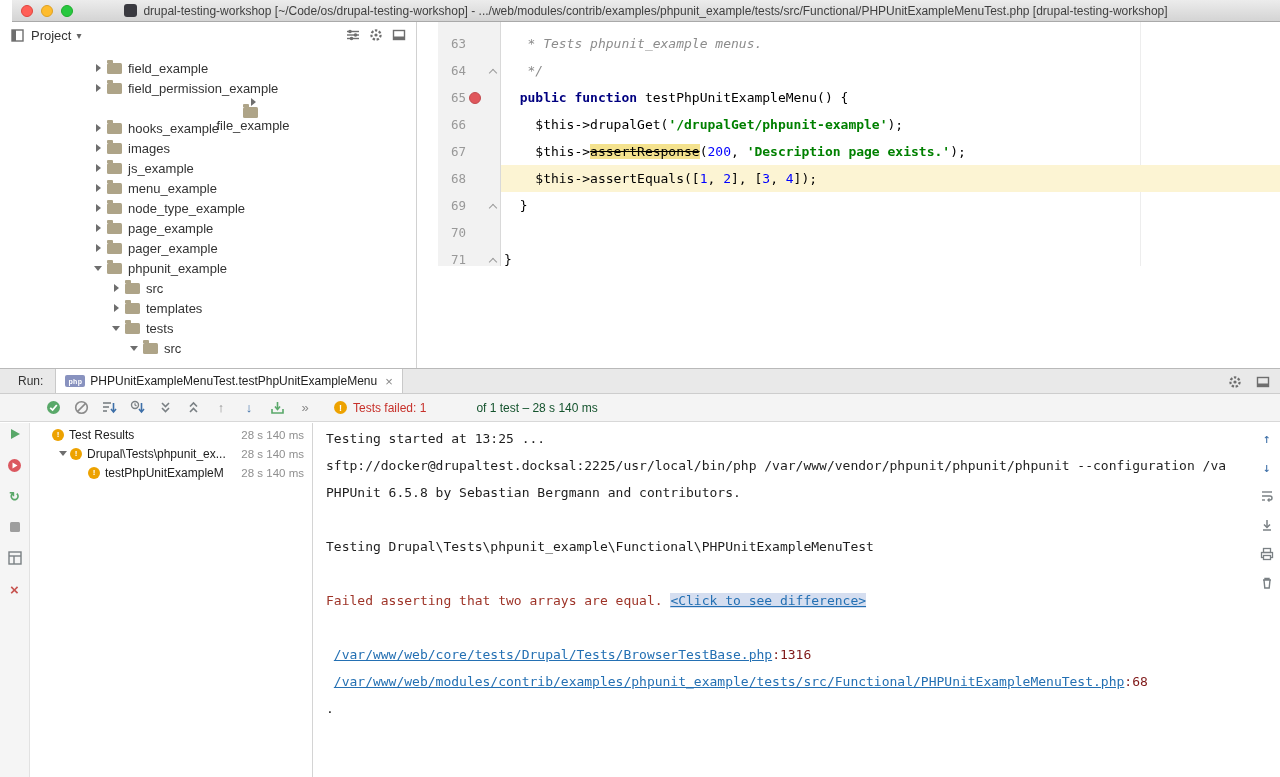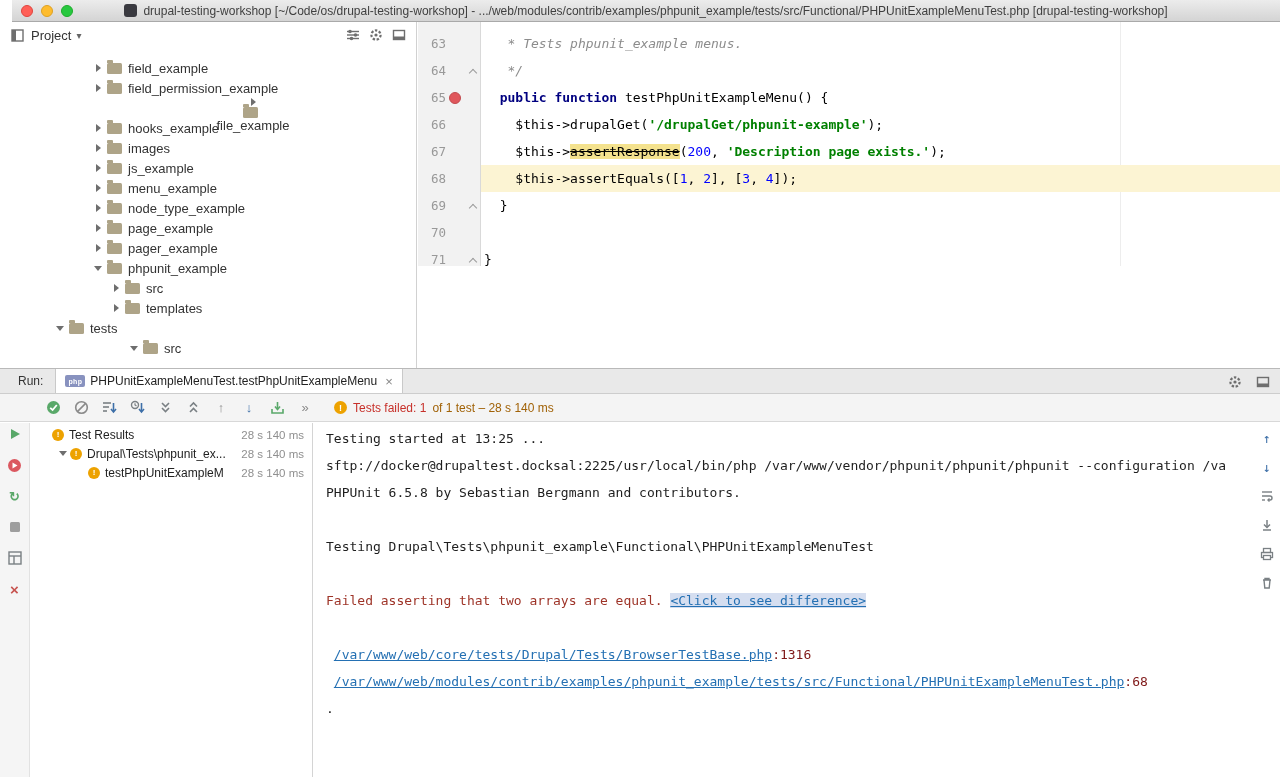--- a/index.html
+++ b/index.html
@@ -30,21 +30,21 @@
   .tree-row{display:flex;align-items:center;height:20px;white-space:nowrap;}
   .chev-slot{width:16px;display:inline-flex;justify-content:center;align-items:center;flex:none;}
   .chev{display:block;width:0;height:0;}
   .chev.r{border-left:5px solid #6e6e6e;border-top:4px solid transparent;border-bottom:4px solid transparent;}
   .chev.d{border-top:5px solid #6e6e6e;border-left:4px solid transparent;border-right:4px solid transparent;}
   .folder{width:15px;height:11px;background:#aea488;border-radius:1.5px;position:relative;flex:none;margin:1px 6px 0 1px;}
   .folder::before{content:"";position:absolute;top:-3px;left:0;width:6px;height:3px;background:#aea488;border-radius:1px 1px 0 0;}
   .tree-label{font-size:13px;color:#333;}
 
   
-  .editor{position:absolute;top:22px;left:418px;right:0;height:244px;background:#fff;overflow:hidden;}
+  .editor{position:absolute;top:22px;left:438px;right:0;height:244px;background:#fff;overflow:hidden;}
   .gutter-bg{position:absolute;left:0;top:0;bottom:0;width:63px;background:#f2f2f2;border-right:1px solid #d9d9d9;}
   .margin-guide{position:absolute;left:702px;top:0;bottom:0;width:1px;background:#ededed;}
   .ed-rows{position:absolute;top:8px;left:0;right:0;}
   .ed-row{display:flex;height:27px;align-items:stretch;font-family:"DejaVu Sans Mono",monospace;font-size:13px;}
   .ed-num{width:28px;text-align:right;color:#999;font-size:12.5px;flex:none;line-height:27px;}
   .ed-marker{width:18px;flex:none;display:flex;justify-content:center;align-items:center;}
   .ed-fold{width:17px;flex:none;display:flex;justify-content:center;align-items:center;}
   .ed-code{flex:1;display:flex;align-items:center;padding-left:3px;white-space:pre;}
   .ed-code.hl{background:#fcf4d3;}
   .run-fail-dot{width:12px;height:12px;border-radius:50%;background:#e0575c;border:1px solid #c24b4f;display:block;}
@@ -68,21 +68,21 @@
   .tab-close{color:#878787;font-size:13px;margin-left:3px;}
   .strip-right{position:absolute;right:8px;top:0;height:25px;display:flex;gap:10px;align-items:center;}
   .toolbar{height:28px;background:#f4f4f4;border-bottom:1px solid #d8d8d8;display:flex;align-items:center;padding-left:44px;gap:10px;}
   .glyph{font-size:13px;line-height:1;}
   .g-gray{color:#8a8a8a;} .g-blue{color:#3d6fa8;} .g-green{color:#59a869;font-weight:bold;} .g-red{color:#c75450;font-weight:bold;font-size:15px;}
   .status{display:flex;align-items:center;gap:6px;margin-left:10px;font-size:12px;white-space:nowrap;}
   .warn-ball{width:13px;height:13px;border-radius:50%;background:#eda200;color:#fff;font-size:9px;font-weight:bold;
     display:inline-flex;align-items:center;justify-content:center;flex:none;}
   .warn-ball.sm{width:12px;height:12px;font-size:8px;}
   .status-failed{color:#c7302a;}
-  .status-rest{color:#a16207;}
+  .status-rest{color:#14532d;margin-left:44px;}
   .run-content{position:absolute;top:54px;left:0;right:0;bottom:0;display:flex;}
   .run-strip{width:30px;background:#f5f5f5;border-right:1px solid #e2e2e2;display:flex;flex-direction:column;
     align-items:center;padding-top:2px;gap:13px;flex:none;}
   .test-tree{width:283px;border-right:1px solid #d4d4d4;padding-top:2px;flex:none;overflow:hidden;}
   .tt-row{height:19px;display:flex;align-items:center;font-size:12px;color:#222;position:relative;white-space:nowrap;}
   .tt-row .chev-slot{width:14px;}
   .tt-label{margin-left:5px;overflow:hidden;text-overflow:clip;max-width:150px;}
   .tt-time{position:absolute;right:8px;color:#8f8f8f;font-size:11.5px;}
   .console{flex:1;position:relative;font-family:"DejaVu Sans Mono",monospace;font-size:13px;padding:2px 0 0 13px;overflow:hidden;}
   .con-line{height:27px;line-height:27px;white-space:pre;}
@@ -229,21 +229,21 @@
         <span class="folder"></span>
         <span class="tree-label">src</span>
       </div>
       <div class="tree-row" style="padding-left: 108px;">
         <span class="chev-slot">
           <i class="chev r"></i>
         </span>
         <span class="folder"></span>
         <span class="tree-label">templates</span>
       </div>
-      <div class="tree-row" style="padding-left: 52px; text-align: center;">
+      <div class="tree-row" style="padding-left: 108px; text-align: center;">
         <span class="chev-slot">
           <i class="chev d"></i>
         </span>
         <span class="folder"></span>
         <span class="tree-label">tests</span>
       </div>
       <div class="tree-row" style="padding-left: 126px;">
         <span class="chev-slot">
           <i class="chev d"></i>
         </span>

